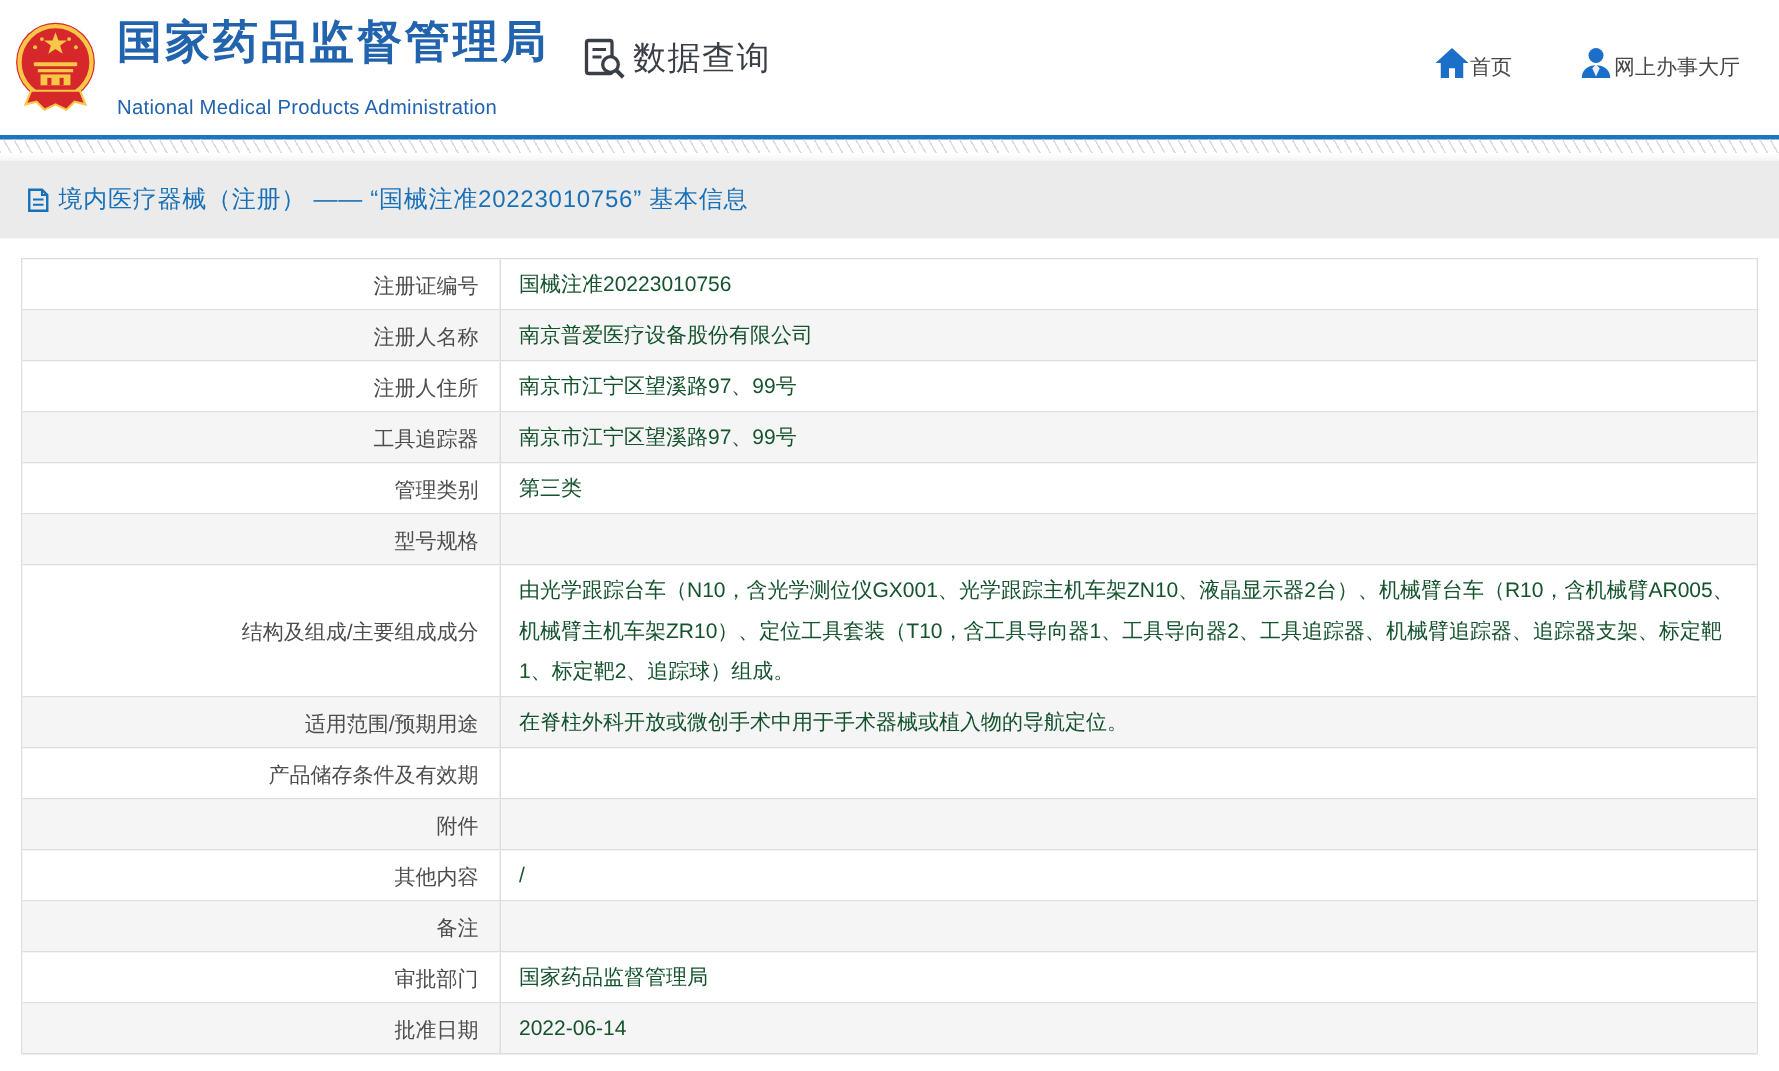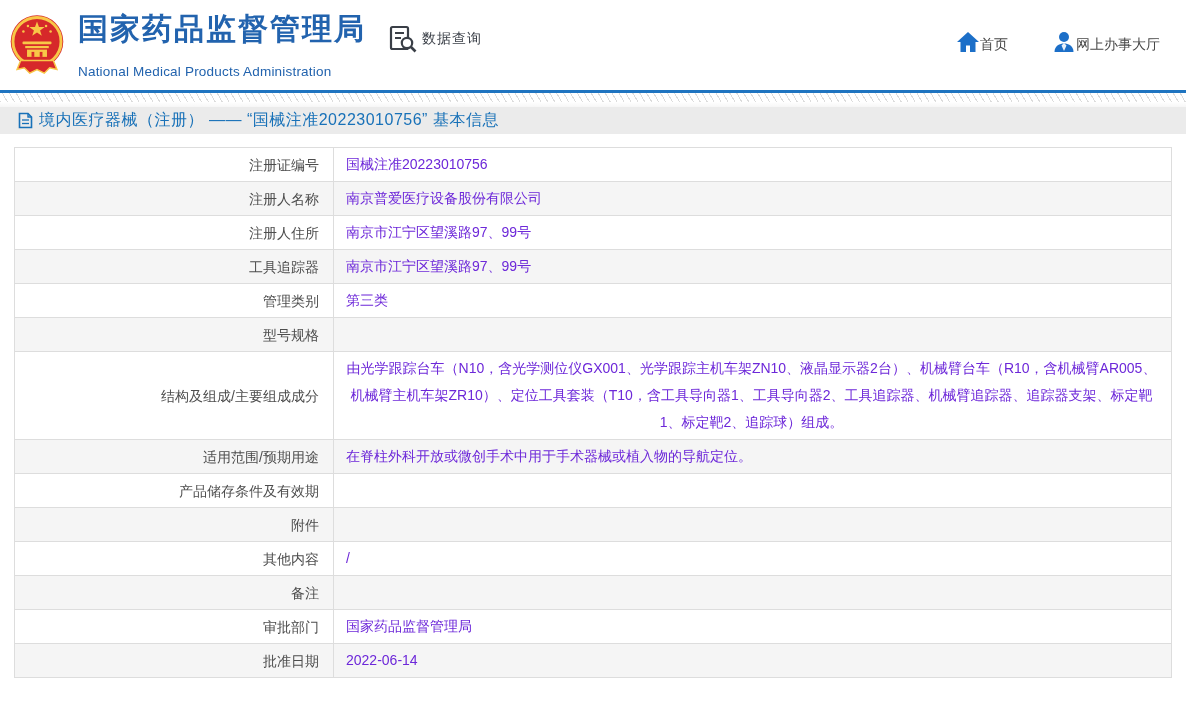--- a/index.html
+++ b/index.html
@@ -7,43 +7,43 @@
     font-family:"Liberation Sans","DejaVu Sans",sans-serif; }
 
   
   .header { height:90px; display:flex; align-items:center; padding:0 26px 0 8px; background:#fff; }
   .logo-group { display:flex; align-items:center; cursor:pointer; }
   .emblem { width:58px; height:66px; margin-top:2px; }
   .title-block { margin-left:12px; }
   .title-cn { font-size:30px; font-weight:bold; color:#2263ae; letter-spacing:2px; line-height:34px; }
   .title-en { font-size:13.5px; color:#2263ae; margin-top:18px; letter-spacing:.2px; }
   .data-query { display:flex; align-items:center; margin-left:22px; margin-top:-12px; cursor:pointer; }
-  .data-query-label { font-size:14px; color:#3a3f47; margin-left:4px; letter-spacing:1px;font-family:Liberation Serif, serif; }
+  .data-query-label { font-size:22px; color:#3a3f47; margin-left:4px; letter-spacing:1px;font-family:Liberation Serif, serif; }
   .header-nav { margin-left:auto; display:flex; gap:44px; margin-top:-6px; }
   .nav-item { display:flex; flex-direction:row; align-items:center; cursor:pointer; }
   .nav-item .nav-label { font-size:14px; color:#474747; margin-top:6px; white-space:nowrap; }
 
   
   .blue-line { height:3px; background:#1f74c0; }
   .hatch { height:9px; background:repeating-linear-gradient(60deg,#dcdcdc 0 1px,transparent 1px 6px); }
   .fade-gap { height:5px; background:linear-gradient(#ffffff,#f6f6f6); }
 
   
-  .titlebar { height:27px; background:#ebebeb; display:flex; align-items:center; padding-left:18px; }
+  .titlebar { height:52px; background:#ebebeb; display:flex; align-items:center; padding-left:18px; }
   .titlebar-text { font-size:16px; color:#1871b8; margin-left:6px; letter-spacing:.5px; }
 
   
   .info-table { margin:13px 14px 0 14px; border:1px solid #dddddd; border-bottom:none; background:#fff; }
   .trow { display:flex; border-bottom:1px solid #dddddd; background:#fff; }
   .trow:nth-child(even) { background:#f5f5f5; }
   .tlabel { width:319px; min-height:33px; display:flex; align-items:center; justify-content:flex-end;
     text-align:right; padding:3px 14px 3px 8px; font-size:14px; color:#4d4d4d;
     border-right:1px solid #dddddd; line-height:20px; }
   .tvalue { flex:1; display:flex; align-items:center; padding:3px 14px 3px 12px;
-    font-size:14px; color:#6d28d9; line-height:27px;text-align:center; }
+    font-size:14px; color:#14532d; line-height:27px; }
 </style>
 </head>
 <body>
 
 <div class="header">
   <div class="logo-group">
     <svg class="emblem" viewBox="0 0 64 72">
       <circle cx="32" cy="31" r="29" fill="#d6282a"></circle>
       <circle cx="32" cy="31" r="26.5" fill="none" stroke="#f8c747" stroke-width="3.2"></circle>
       <polygon fill="#f8c747" points="32,9 34.2,15 40.5,15 35.4,18.8 37.3,24.8 32,21.2 26.7,24.8 28.6,18.8 23.5,15 29.8,15"></polygon>

